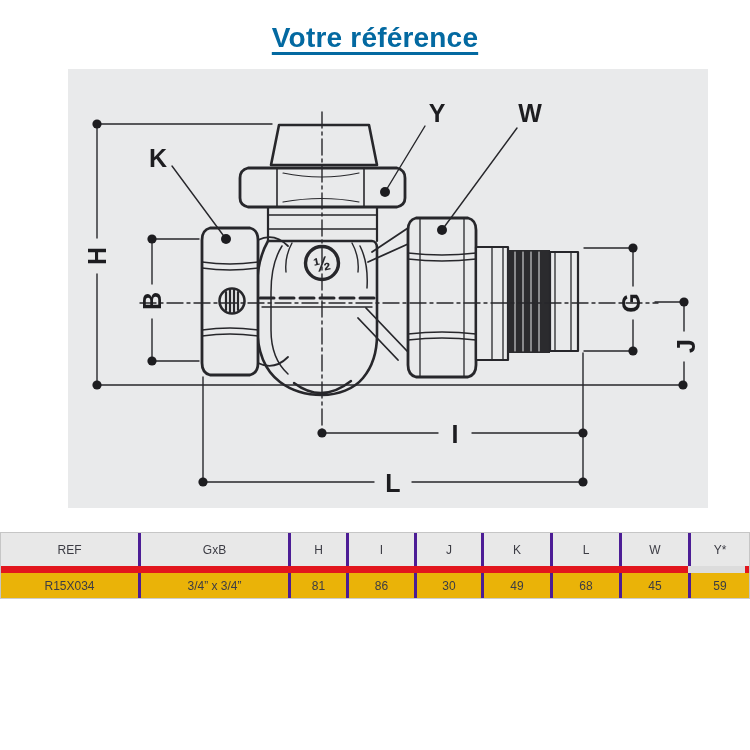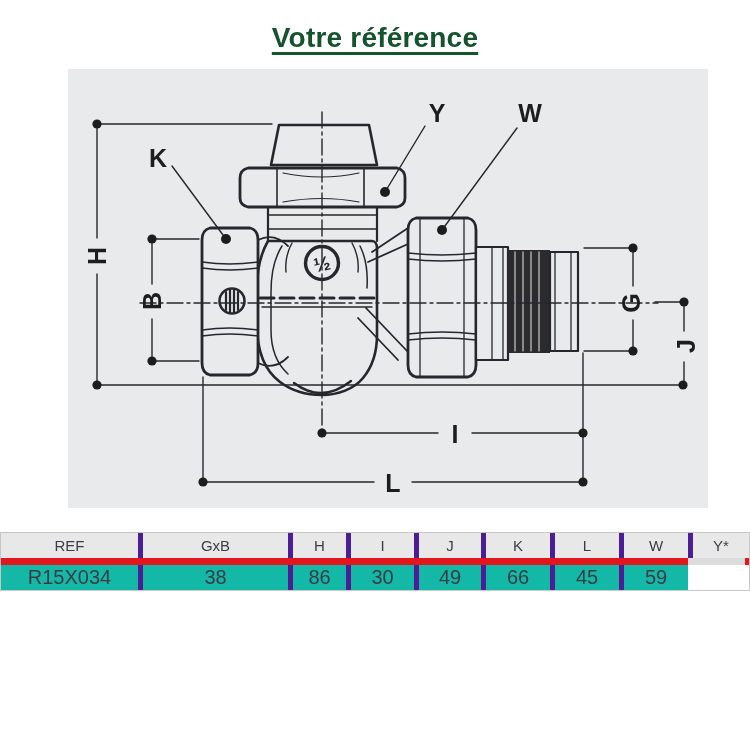--- a/index.html
+++ b/index.html
@@ -1,37 +1,37 @@
 <!DOCTYPE html>
 <html><head>
 <meta charset="utf-8">
 <style>
   html,body{margin:0;padding:0;width:750px;height:750px;background:#ffffff;
     font-family:"Liberation Sans", sans-serif; position:relative; overflow:hidden;}
   #page{position:absolute;inset:0;width:750px;height:750px;}
 
   
   .title-wrap{position:absolute;top:22px;left:0;width:750px;text-align:center;}
-  .title{display:inline-block;font-size:28px;font-weight:bold;color:#14532d;
+  .title{display:inline-block;font-size:28px;font-weight:bold;color:#0369a1;
     text-decoration:underline;text-decoration-thickness:3px;text-underline-offset:5px;
     letter-spacing:0.2px;}
 
   
   .panel{position:absolute;left:68px;top:69px;width:640px;height:439px;background:#e9eaeb;}
   .panel svg{display:block;}
 
   
   .spec-table{position:absolute;left:0;top:532px;width:750px;box-sizing:border-box;
     border:1px solid #c6c6c6;border-bottom:1px solid #cccccc;}
   .t-row{display:grid;grid-template-columns:137px 150px 58px 68px 67px 69px 69px 69px 61px;}
   .t-cell{display:flex;align-items:center;justify-content:center;box-sizing:border-box;
-    border-left:5px solid #4c1d95;color:#3c3c44;}
+    border-left:3px solid #4c1d95;color:#3c3c44;}
   .t-cell:first-child{border-left:none;}
-  .head .t-cell{height:25px;background:#e8e8e8;font-size:15px;}
-  .body-row .t-cell{height:25px;background:#14b8a6;font-size:20px;}
+  .head .t-cell{height:33px;background:#e8e8e8;font-size:12px;}
+  .body-row .t-cell{height:25px;background:#eab308;font-size:12px;}
   .red-band{height:7px;width:100%;}
 </style>
 </head>
 <body>
 
 <div id="page">
 
   <div class="title-wrap">
     <span class="title">Votre référence</span>
   </div>
@@ -217,23 +217,24 @@
       <div class="t-cell">I</div>
       <div class="t-cell">J</div>
       <div class="t-cell">K</div>
       <div class="t-cell">L</div>
       <div class="t-cell">W</div>
       <div class="t-cell">Y*</div>
     </div>
     <div class="red-band" style="background:linear-gradient(to right,#e2161d 0,#e2161d 687px,#dcdcdc 687px,#dcdcdc 744px,#e2161d 744px,#e2161d 100%);"></div>
     <div class="t-row body-row">
       <div class="t-cell">R15X034</div>
-      <div class="t-cell">38</div>
+      <div class="t-cell">3/4” x 3/4”</div>
+      <div class="t-cell">81</div>
       <div class="t-cell">86</div>
       <div class="t-cell">30</div>
       <div class="t-cell">49</div>
-      <div class="t-cell">66</div>
+      <div class="t-cell">68</div>
       <div class="t-cell">45</div>
       <div class="t-cell">59</div>
     </div>
   </div>
 
 </div>
 
 </body></html>

